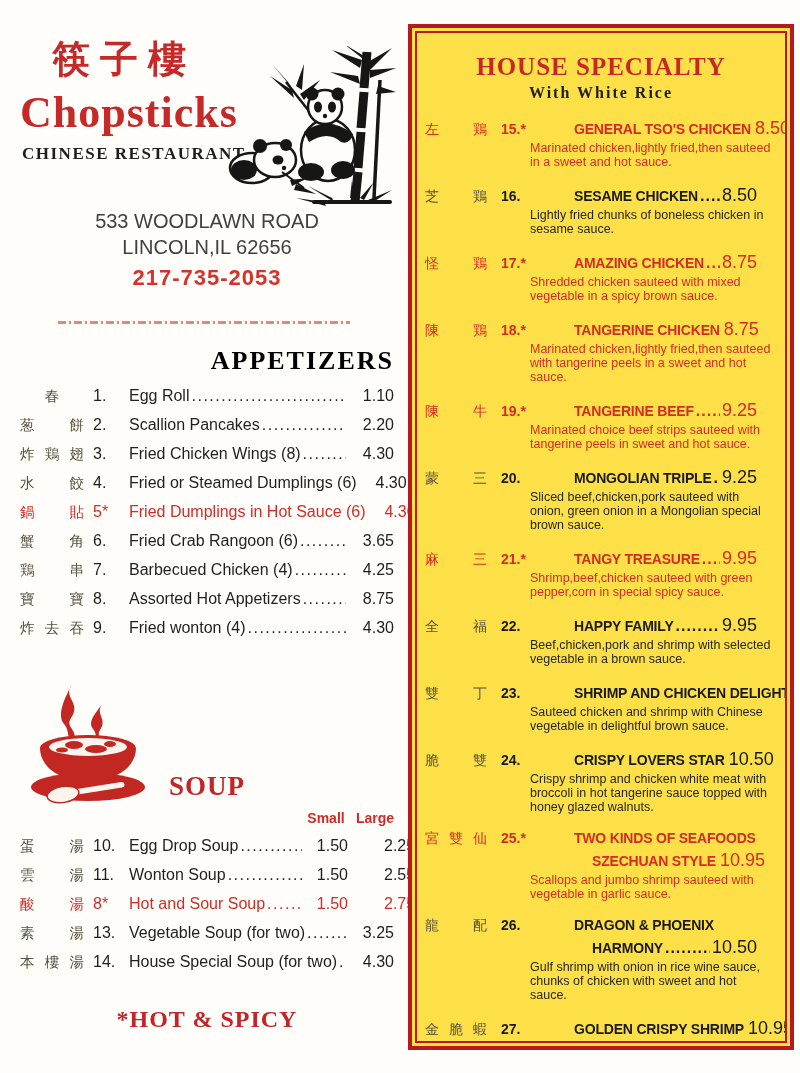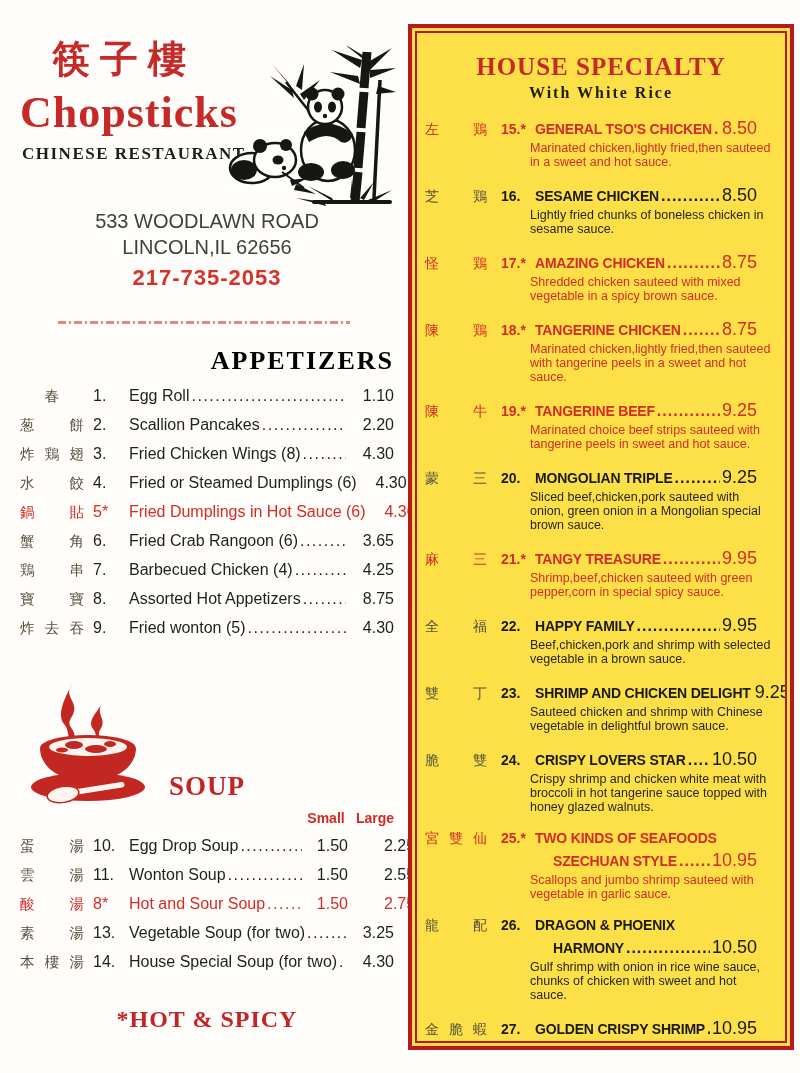--- a/index.html
+++ b/index.html
@@ -59,21 +59,21 @@
   .panel-inner { border:2px solid #b6191f; height:100%; padding:10px 8px 0 8px; overflow:hidden; }
   .panel-title { margin-top:10px; text-align:center; font-family:"Liberation Serif","DejaVu Serif",serif;
                  font-weight:bold; font-size:25px; color:#c62828; letter-spacing:1px; }
   .panel-sub { margin-top:3px; text-align:center; font-family:"Liberation Serif","DejaVu Serif",serif;
                font-weight:bold; font-size:16px; color:#1d1d1b; letter-spacing:2px; }
   .spec-list { margin-top:16px; }
   .sitem { margin-bottom:16px; color:#1a1a1a; }
   .srow { display:flex; align-items:baseline; padding-right:20px; }
   .scn { width:62px; display:flex; justify-content:space-between; font-size:14px; color:#56503e; flex:none; }
   .snum { width:34px; margin-left:14px; font-weight:bold; font-size:14px; flex:none; }
-  .sname { font-weight:bold; font-size:14px; white-space:nowrap; letter-spacing:-0.2px; }
+  .sname { font-weight:bold; font-size:14px; white-space:nowrap; letter-spacing:-0.2px;margin-left:39px; }
   .sprice { font-weight:normal; font-size:18px; flex:none; }
   .sitem .leader::after { font-weight:bold; letter-spacing:1px; }
   .stitle2 { display:flex; align-items:baseline; margin-left:128px; padding-right:20px; margin-top:2px; }
   .sdesc { margin-left:105px; width:242px; font-size:12.5px; line-height:14px; margin-top:2px; color:#262624; }
   .sitem.red, .sitem.red .scn, .sitem.red .sdesc { color:#d32c26; }
 
   svg .ink { fill:#161614; }
   svg .ink-s { stroke:#161614; }
 </style>
 </head>
@@ -245,21 +245,21 @@
   <span class="pr">8.75</span>
         </div>
 
   <div class="mrow">
     <span class="cn">
             <span>炸</span>
             <span>去</span>
             <span>吞</span>
           </span>
     <span class="num">9.</span>
-    <span class="nm">Fried wonton (5)</span>
+    <span class="nm">Fried wonton (4)</span>
     <span class="leader"></span>
   <span class="pr">4.30</span>
         </div>
 </div>
 
     <div class="soup-head">
 
       <svg class="bowl" width="126" height="126" viewBox="0 0 126 126">
         <g fill="#c22722">
           <path d="M46 2 C36 16 56 20 45 36 C39 46 52 46 48 60 C40 58 44 48 38 42 C30 32 40 14 46 2 Z"></path>

